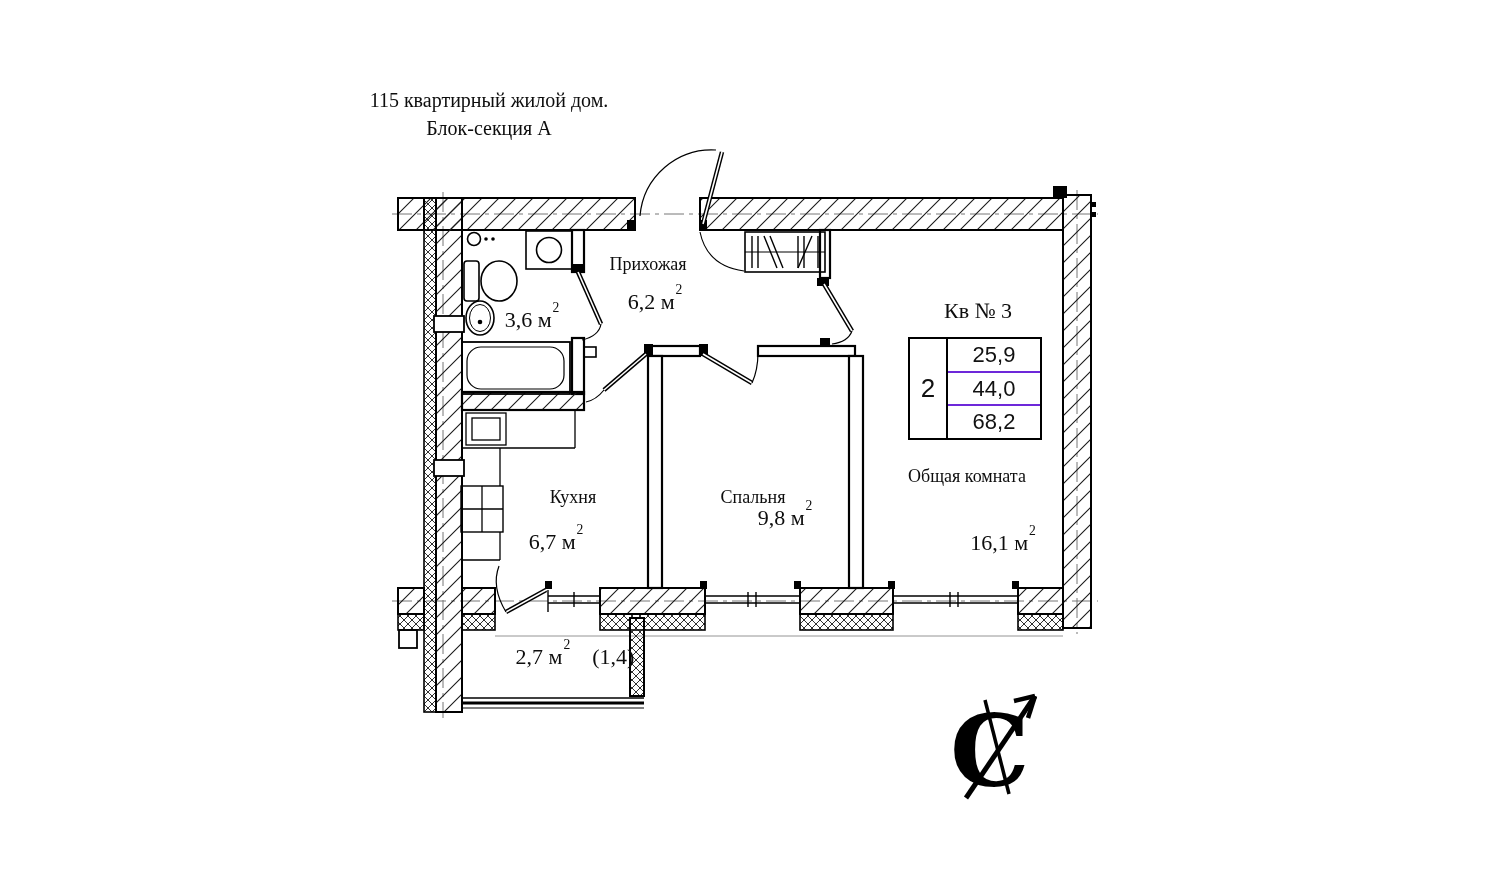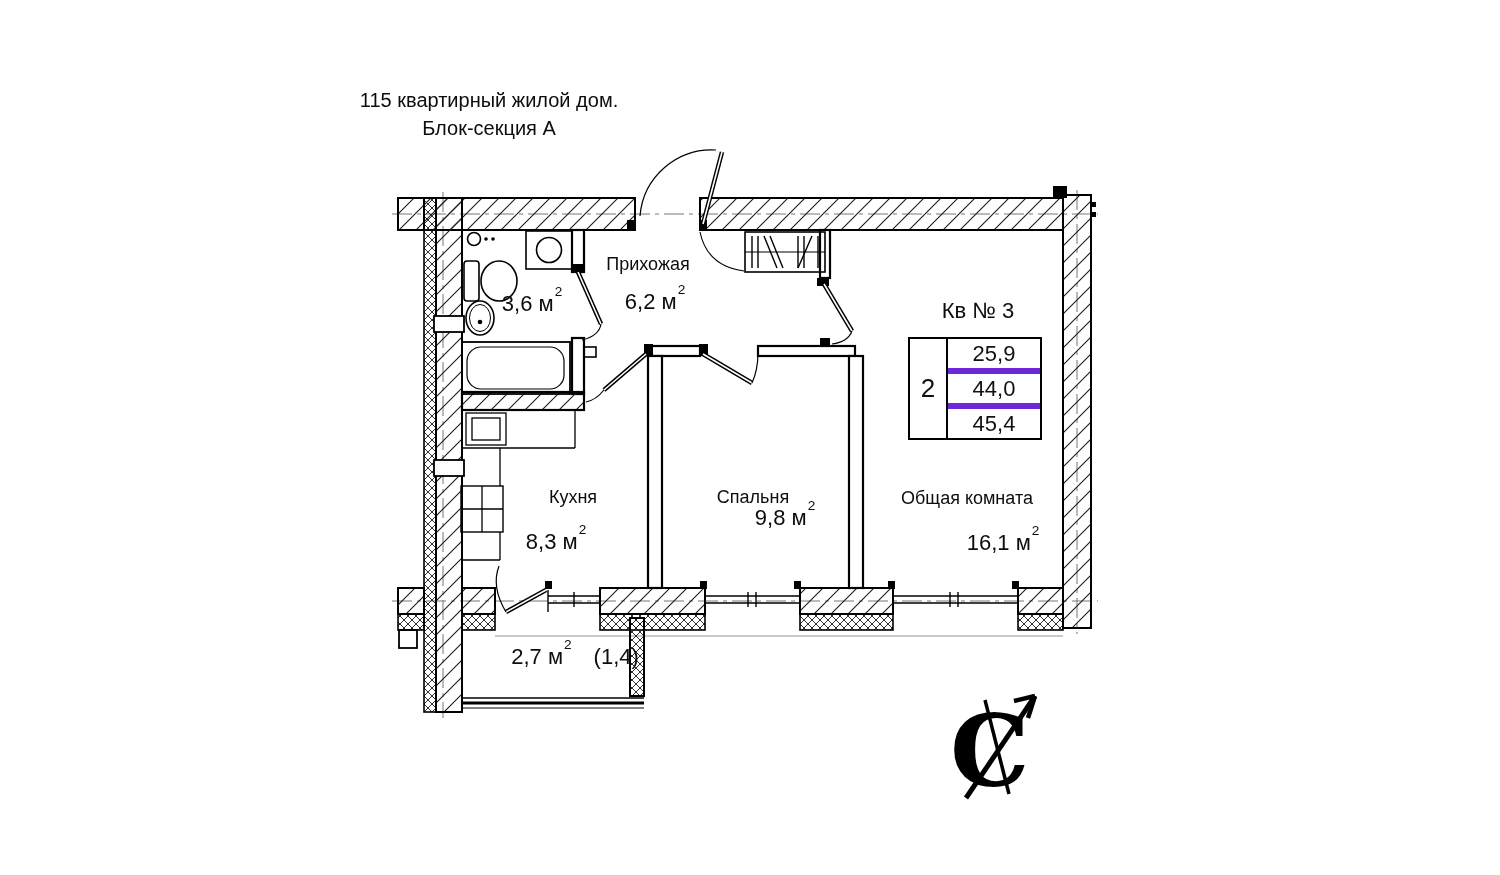--- a/index.html
+++ b/index.html
@@ -1,34 +1,34 @@
 <!DOCTYPE html>
 <html><head>
 <meta charset="utf-8">
 <style>
   html,body{margin:0;padding:0;background:#ffffff;}
   #stage{position:relative;width:1500px;height:875px;background:#ffffff;overflow:hidden;
          font-family:"Liberation Sans",sans-serif;color:#111;}
   #plan-svg{position:absolute;left:0;top:0;}
   .label{position:absolute;transform:translate(-50%,-50%);white-space:nowrap;
-         font-family:Liberation Sans, sans-serif;color:#0d0d0d;}
+         font-family:Liberation Serif, serif;color:#0d0d0d;}
   .title-line{font-size:20px;text-align:center;line-height:28px;}
   .room-name{font-size:18px;}
   .room-area{font-size:22px;}
   .room-area sup{font-size:0.62em;position:relative;top:-0.55em;margin-left:1px;}
   .balcony-area{font-size:22px;}
   .balcony-area .coef{margin-left:22px;}
   .kv-title{font-size:22px;}
   .apt-table{position:absolute;left:908px;top:337px;width:134px;height:103px;
              border:2.5px solid #000;display:flex;box-sizing:border-box;background:#fff;}
   .apt-col-left{width:36px;border-right:2.5px solid #000;display:flex;align-items:center;
                 justify-content:center;font-size:26px;}
   .apt-col-right{flex:1;display:flex;flex-direction:column;}
   .apt-row{flex:1;display:flex;align-items:center;justify-content:center;font-size:22px;
-           border-bottom:6px solid #6d28d9;}
+           border-bottom:2px solid #6d28d9;}
   .apt-row:last-child{border-bottom:none;}
 </style>
 </head>
 <body>
 
 <div id="stage">
 
 <svg id="plan-svg" width="1500" height="875" viewBox="0 0 1500 875">
   <defs>
     <pattern id="hatchDiag" patternUnits="userSpaceOnUse" width="17" height="17">
@@ -231,46 +231,46 @@
 </svg>
 
 <div class="label title-line" style="left:489px;top:100px;">115 квартирный жилой дом.</div>
 <div class="label title-line" style="left:489px;top:128px;">Блок-секция А</div>
 
 <div class="label room-name" style="left:648px;top:264px;">Прихожая</div>
 <div class="label room-area" style="left:655px;top:302px;">
   <span>6,2</span>&nbsp;<span>м</span><sup>2</sup>
 </div>
 
-<div class="label room-area" style="left:532px;top:304px;">
+<div class="label room-area" style="left:532px;top:320px;">
   <span>3,6</span>&nbsp;<span>м</span><sup>2</sup>
 </div>
 
 <div class="label room-name" style="left:573px;top:497px;">Кухня</div>
 <div class="label room-area" style="left:556px;top:542px;">
-  <span>8,3</span>&nbsp;<span>м</span><sup>2</sup>
+  <span>6,7</span>&nbsp;<span>м</span><sup>2</sup>
 </div>
 
 <div class="label room-name" style="left:753px;top:497px;">Спальня</div>
 <div class="label room-area" style="left:785px;top:518px;">
   <span>9,8</span>&nbsp;<span>м</span><sup>2</sup>
 </div>
 
-<div class="label room-name" style="left:967px;top:498px;">Общая комната</div>
+<div class="label room-name" style="left:967px;top:476px;">Общая комната</div>
 <div class="label room-area" style="left:1003px;top:543px;">
   <span>16,1</span>&nbsp;<span>м</span><sup>2</sup>
 </div>
 
 <div class="label room-area balcony-area" style="left:575px;top:657px;">
   <span>2,7</span>&nbsp;<span>м</span><sup>2</sup><span class="coef">(1,4)</span>
 </div>
 
 <div class="label kv-title" style="left:978px;top:311px;">Кв № 3</div>
 <div class="apt-table">
   <div class="apt-col-left">2</div>
   <div class="apt-col-right">
     <div class="apt-row">25,9</div>
     <div class="apt-row">44,0</div>
-    <div class="apt-row">45,4</div>
+    <div class="apt-row">68,2</div>
   </div>
 </div>
 
 </div>
 
 </body></html>

